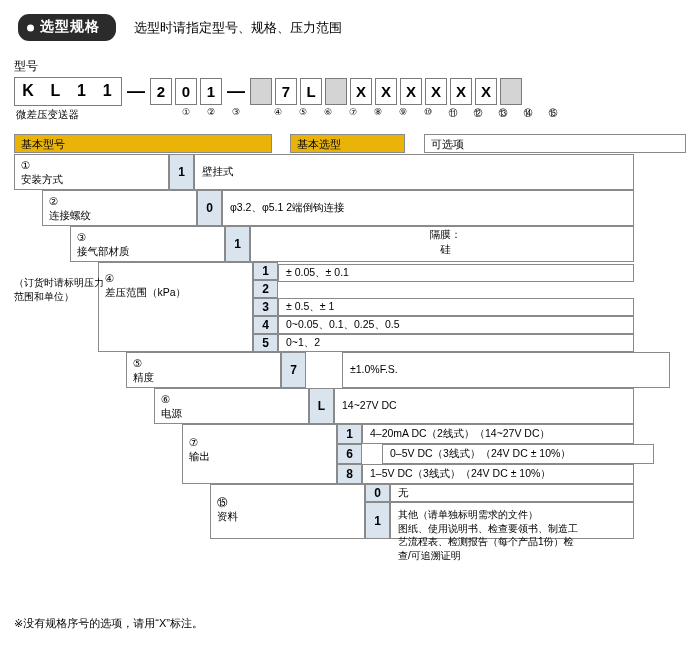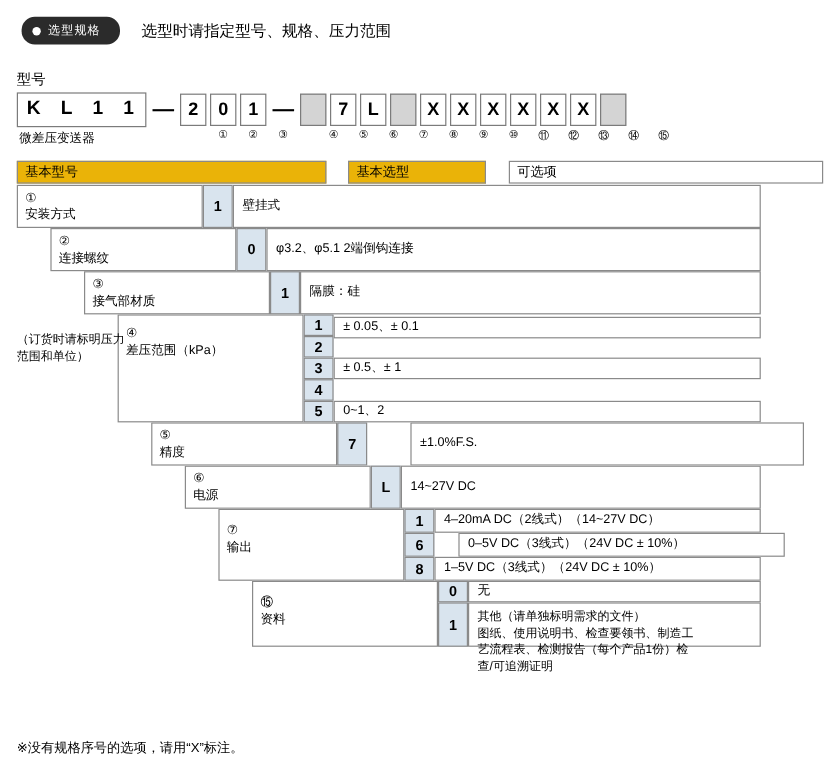--- a/index.html
+++ b/index.html
@@ -21,22 +21,22 @@
   .header {
     position: absolute;
     left: 18px;
     top: 14px;
     display: flex;
     align-items: center;
   }
   .header-badge {
     background: #2b2b2b;
     color: #ffffff;
-    font-size: 10px;
-    font-weight: normal;
+    font-size: 14px;
+    font-weight: bold;
     padding: 4px 16px 5px 22px;
     border-radius: 11px 11px 11px 11px;
     letter-spacing: 1px;
     position: relative;
   }
   .header-badge::before {
     content: "";
     position: absolute;
     left: 9px;
     top: 50%;
@@ -250,35 +250,36 @@
     <span>连接螺纹</span>
   </div>
   <div class="box val" style="left:183px; top:36px; width:25px; height:36px;">0</div>
   <div class="box desc" style="left:208px; top:36px; width:412px; height:36px;">φ3.2、φ5.1  2端倒钩连接</div>
 
   <div class="box lbl" style="left:56px; top:72px; width:155px; height:36px;">
     <span>③</span>
     <span>接气部材质</span>
   </div>
   <div class="box val" style="left:211px; top:72px; width:25px; height:36px;">1</div>
-  <div class="box desc" style="left:236px; top:72px; width:384px; height:36px;">
+  <div class="box desc" style="left:236px; top:72px; width:384px; height:36px;flex-direction:column;">
     <span>隔膜：</span>
       <span>硅</span>
   </div>
 
   <div class="box lbl" style="left:84px; top:108px; width:155px; height:90px; justify-content:flex-start; padding-top:8px;">
     <span>④</span>
     <span>差压范围（kPa）</span>
   </div>
   <div class="box val" style="left:239px; top:108px; width:25px; height:18px;">1</div>
   <div class="box desc" style="left:264px; top:110px; width:356px; height:18px;">± 0.05、± 0.1</div>
   <div class="box val" style="left:239px; top:126px; width:25px; height:18px;">2</div>
   <div class="box val" style="left:239px; top:144px; width:25px; height:18px;">3</div>
   <div class="box desc" style="left:264px; top:144px; width:356px; height:18px;">± 0.5、± 1</div>
   <div class="box val" style="left:239px; top:162px; width:25px; height:18px;">4</div>
+  <div class="box desc" style="left:264px; top:162px; width:356px; height:18px;">0~0.05、0.1、0.25、0.5</div>
   <div class="box val" style="left:239px; top:180px; width:25px; height:18px;">5</div>
   <div class="box desc" style="left:264px; top:180px; width:356px; height:18px;">0~1、2</div>
 
   <div class="note-left" style="left:0px; top:122px; width:95px;">（订货时请标明压力范围和单位）</div>
 
   <div class="box lbl" style="left:112px; top:198px; width:155px; height:36px;">
     <span>⑤</span>
     <span>精度</span>
   </div>
   <div class="box val" style="left:267px; top:198px; width:25px; height:36px;">7</div>

